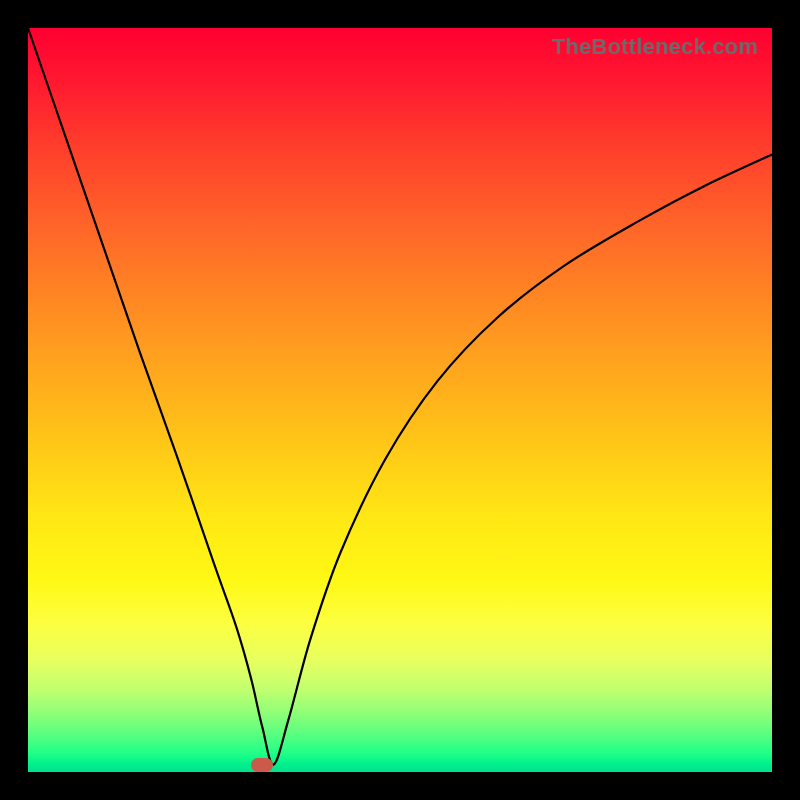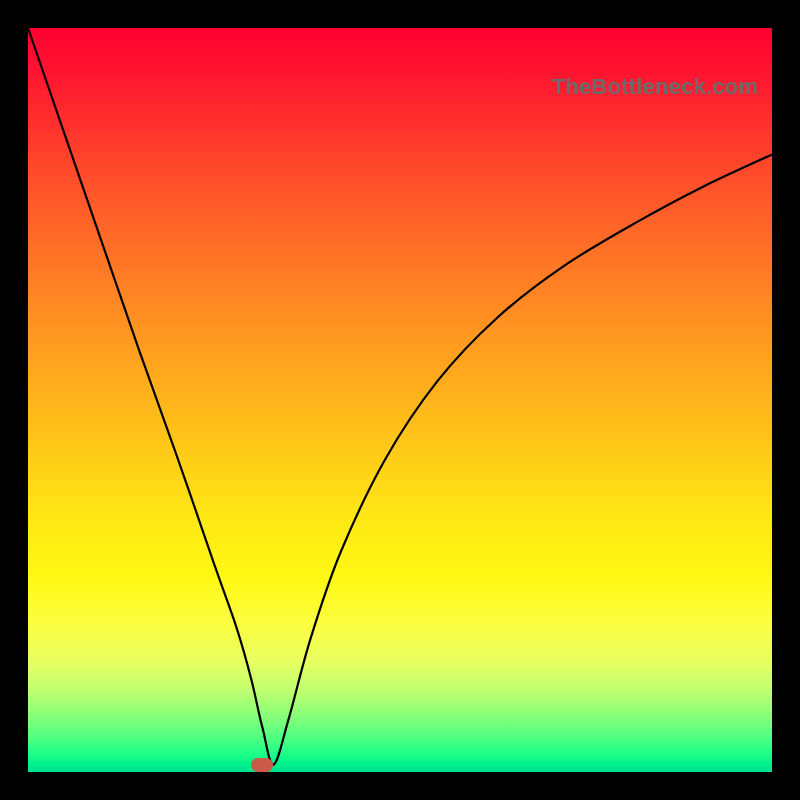--- a/index.html
+++ b/index.html
@@ -37,21 +37,20 @@
   .watermark {
     position: absolute;
     top: 6px;
     right: 14px;
     font-family: Arial, Helvetica, sans-serif;
     font-size: 22px;
     font-weight: 600;
     letter-spacing: 0.2px;
     color: #6b6b6b;
     user-select: none;
-    margin-top: 40px;
   }
   svg.curve {
     position: absolute;
     left: 0; top: 0;
     width: 100%;
     height: 100%;
   }
   .marker {
     position: absolute;
     width: 22px;

